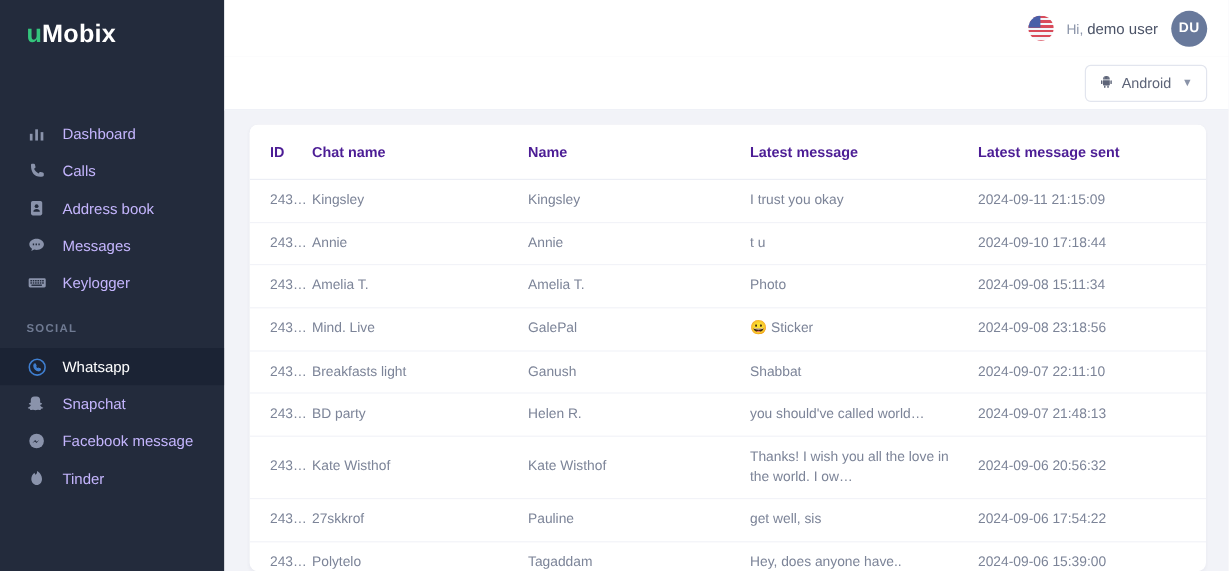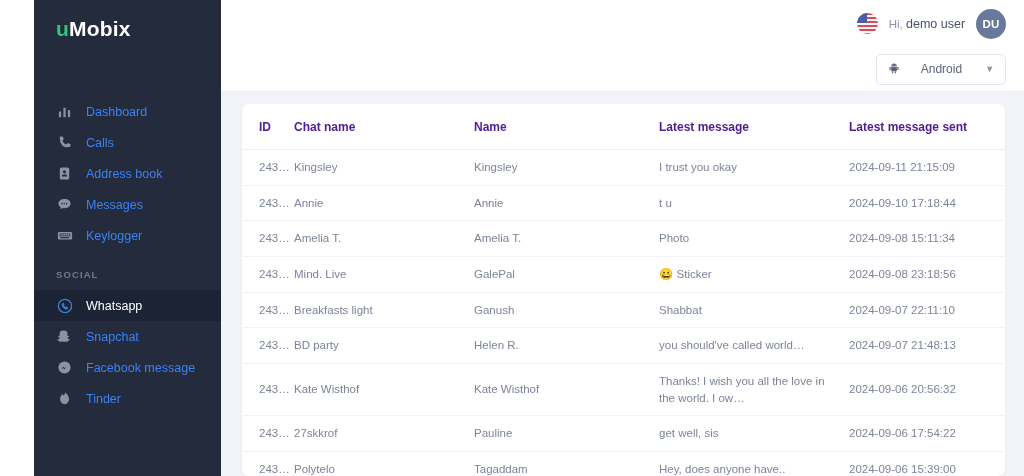--- a/index.html
+++ b/index.html
@@ -2,21 +2,21 @@
 <html><head>
 <meta charset="utf-8">
 <style>
   * { box-sizing: border-box; margin: 0; padding: 0; }
   html, body {
     width: 1024px; height: 476px;
     overflow: hidden;
     font-family: "Liberation Sans", sans-serif;
     background: #ffffff;
   }
-  .app { display: flex; width: 1024px; height: 476px; position: relative; padding-left: 34px; }
+  .app { display: flex; width: 1024px; height: 476px; position: relative; }
 
   
   .sidebar {
     width: 187px; height: 476px; flex: 0 0 187px;
     background: #232b3c;
     position: relative;
     overflow: hidden;
   }
   .logo {
     padding: 18px 0 0 22px;
@@ -25,21 +25,21 @@
   }
   .logo .u { color: #34c47c; }
   .nav-section-label {
     color: #6f7a92; font-size: 9.5px; letter-spacing: 1.1px;
     font-weight: bold; padding: 0 0 0 22px; margin-top: 18px; margin-bottom: 10px;
     text-transform: uppercase;
   }
   .nav-item {
     display: flex; align-items: center; gap: 13px;
     height: 31px; padding-left: 22px;
-    color: #3b82f6; font-size: 12.5px;
+    color: #c4b5fd; font-size: 12.5px;
     cursor: pointer;
   }
   .nav-item .ico { width: 17px; height: 17px; display: flex; align-items: center; justify-content: center; flex: 0 0 17px; }
   .nav-item .ico svg { display: block; }
   .nav-item.active { background: #1b2334; color: #ffffff; }
   .nav-item.active .ico svg { fill: #3f7fd1; stroke: #3f7fd1; }
   .nav-top { margin-top: 57px; }
 
   
   .main { flex: 1 1 auto; height: 476px; background: #f2f3f8; position: relative; overflow: hidden; }
@@ -80,21 +80,21 @@
     font-size: 11.5px; font-weight: bold; letter-spacing: .3px;
   }
 
   .subbar {
     height: 45px; background: #ffffff;
     display: flex; align-items: center; justify-content: flex-end;
     padding-right: 18px;
     border-bottom: 1px solid #eceef5;
   }
   .device-select {
-    display: flex; align-items: center; gap: 21px;
+    display: flex; align-items: center; gap: 7px;
     border: 1px solid #e2e5ee; border-radius: 5px;
     background: #ffffff; color: #5d6478;
     font-size: 12px; padding: 7px 11px;
     cursor: pointer;
   }
   .device-select .chev { font-size: 9px; color: #8a93a8; margin-left: 2px; }
 
   
   .content { padding: 12px 19px 0 21px; height: 384px; }
   .card {

